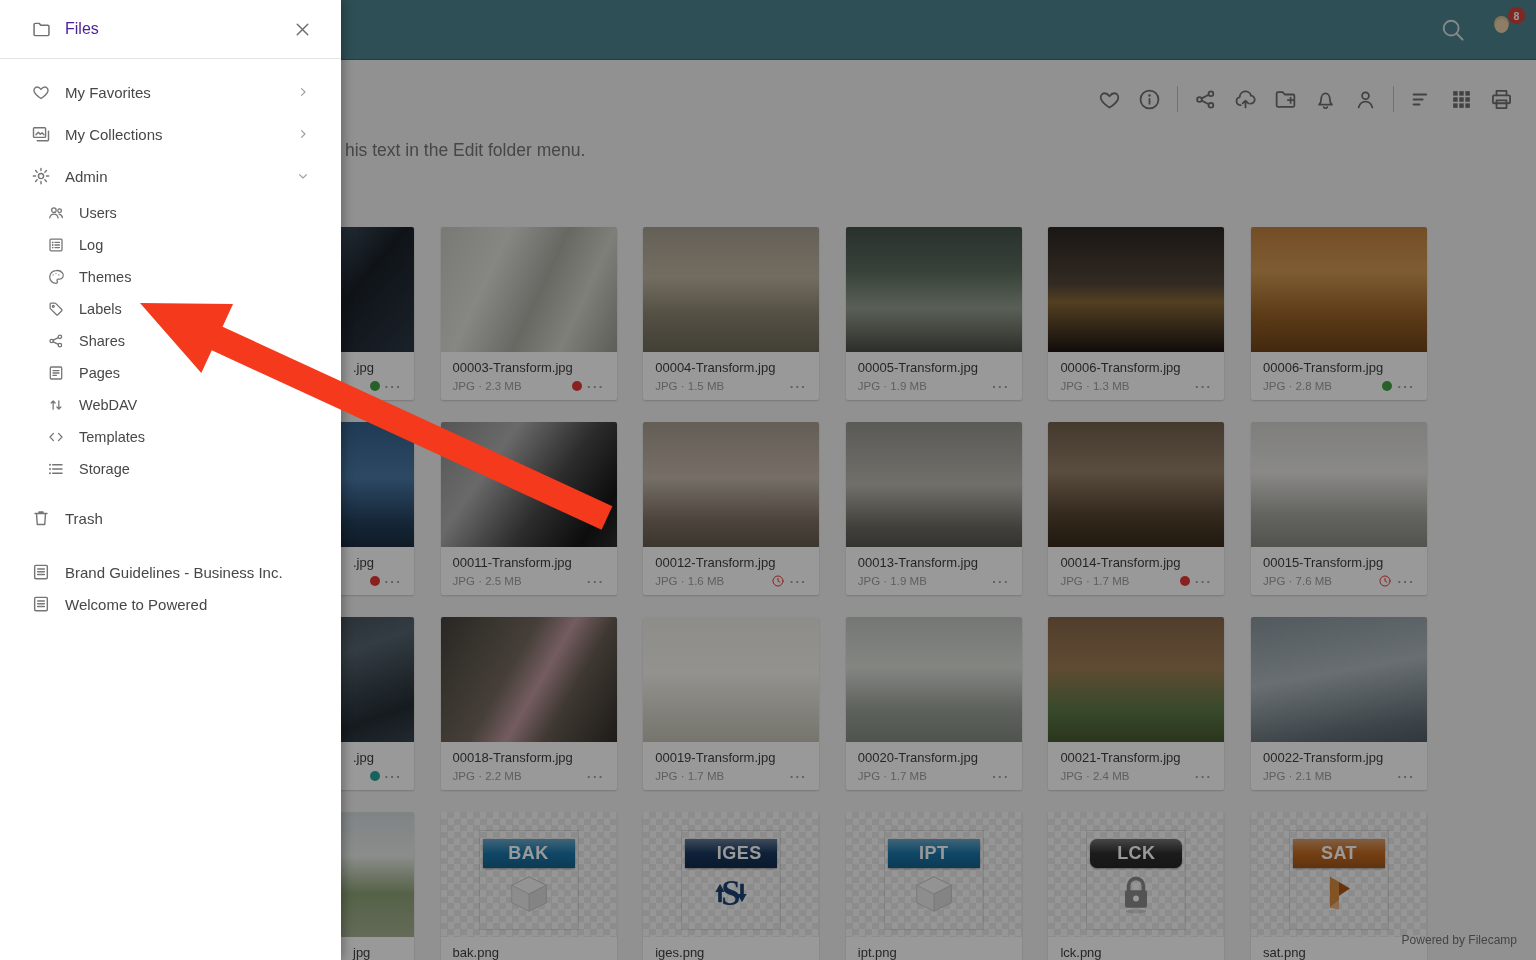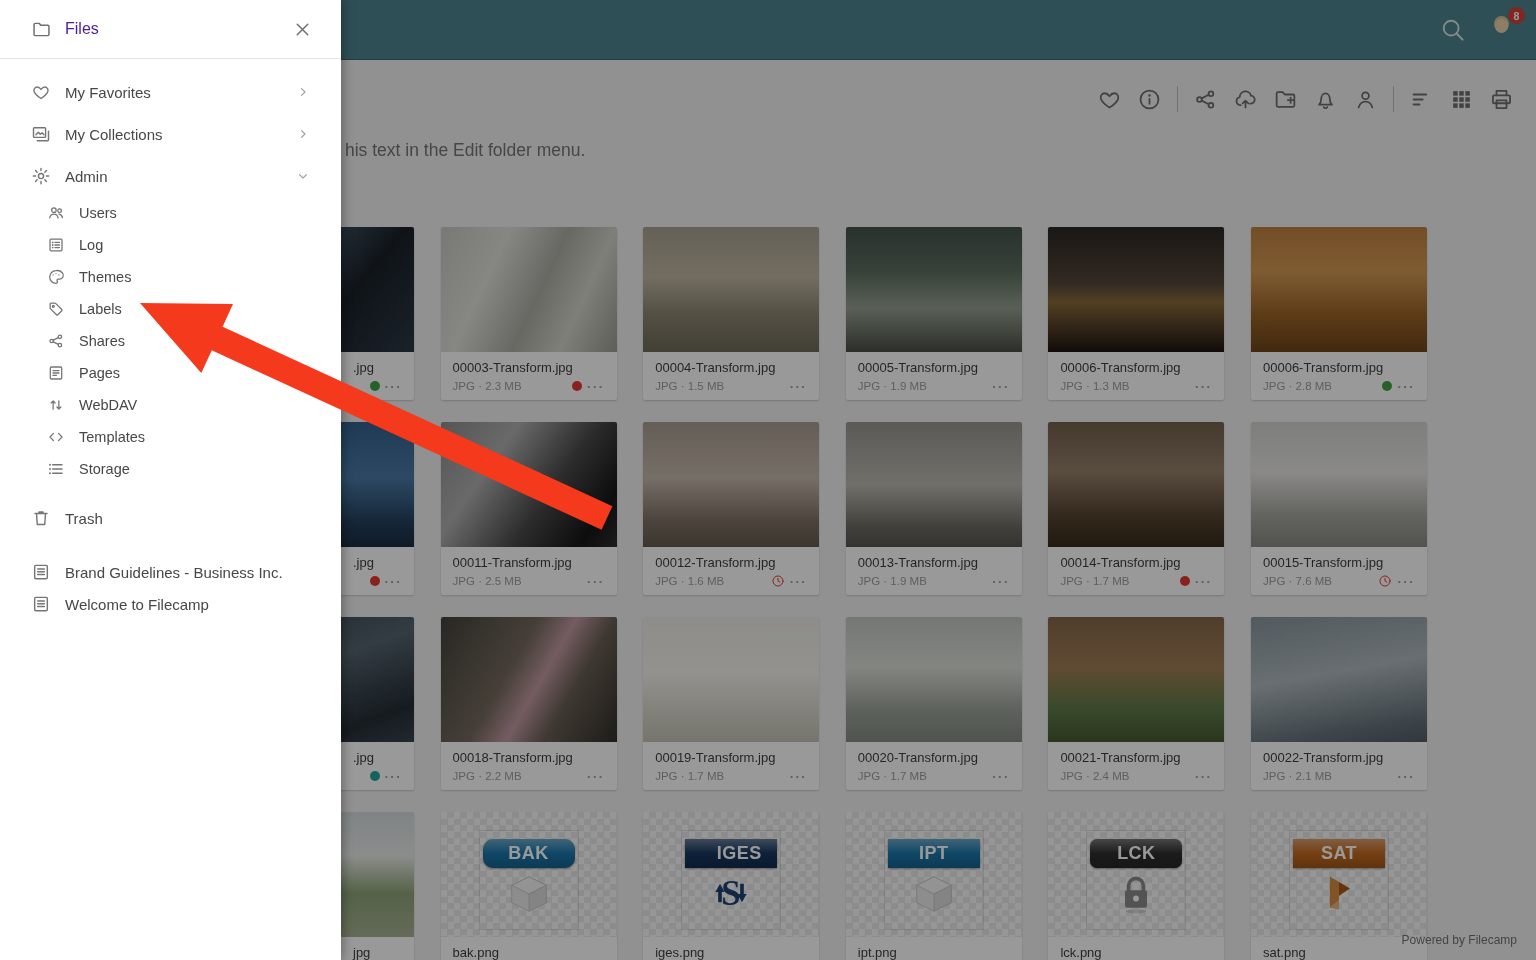--- a/index.html
+++ b/index.html
@@ -396,21 +396,21 @@
         </div>
         <div class="card" data-name="file-card">
           <div class="thumb thumb-building-tree" data-name="file-thumbnail"></div>
           <div class="card-body">
             <div class="fname partial" data-name="file-name">jpg</div>
           </div>
         </div>
         <div class="card" data-name="file-card">
           <div class="thumb checker" data-name="file-thumbnail">
             <div class="ft-sheet" data-name="filetype-sheet">
-              <div class="ft-banner" data-name="filetype-banner" style="background-color: rgb(26, 119, 171); border-radius: 10px;">BAK</div>
+              <div class="ft-banner" data-name="filetype-banner" style="background-color: rgb(26, 119, 171);">BAK</div>
               <div class="ft-icon" data-name="filetype-cube-icon"><svg viewBox="0 0 48 48" width="46" height="46">
                   <polygon points="24,6 42,15 42,33 24,42 6,33 6,15" fill="#ececec" stroke="#c9c9c9"></polygon>
                   <polygon points="24,6 42,15 24,24 6,15" fill="#f5f5f5" stroke="#c9c9c9"></polygon>
                   <polygon points="24,24 42,15 42,33 24,42" fill="#dcdcdc" stroke="#c9c9c9"></polygon>
                 </svg></div>
             </div>
           </div>
           <div class="card-body">
             <div class="fname" data-name="file-name">bak.png</div>
           </div>
@@ -648,21 +648,21 @@
           </span>
           <span class="sb-label" data-name="sidebar-item-label">Brand Guidelines - Business Inc.</span>
         </div>
         <div class="sb-item" data-name="sidebar-item-welcome-to-filecamp">
           <span class="icon sb-icon" data-name="doc-icon">
             <svg viewBox="0 0 24 24" fill="none" stroke="currentColor" stroke-width="1.7" stroke-linecap="round" stroke-linejoin="round">
               <rect x="4.4" y="4" width="15.2" height="16" rx="1.4"></rect>
               <path d="M8 8.4h8M8 11.7h8M8 15h8"></path>
             </svg>
           </span>
-          <span class="sb-label" data-name="sidebar-item-label">Welcome to Filecamp</span>
+          <span class="sb-label" data-name="sidebar-item-label">Welcome to Powered</span>
         </div>
       </div>
   </aside>
 
   <svg class="arrow" width="1536" height="960" viewBox="0 0 1536 960" data-name="annotation-arrow">
     <polygon id="arrow-poly" points="140,303 233,304 222.6,326.7 612.4,506.2 601.6,529.8 211.8,350.3 201.3,373" fill="#f5391c"></polygon>
   </svg>
 </div>
 
 </body></html>

